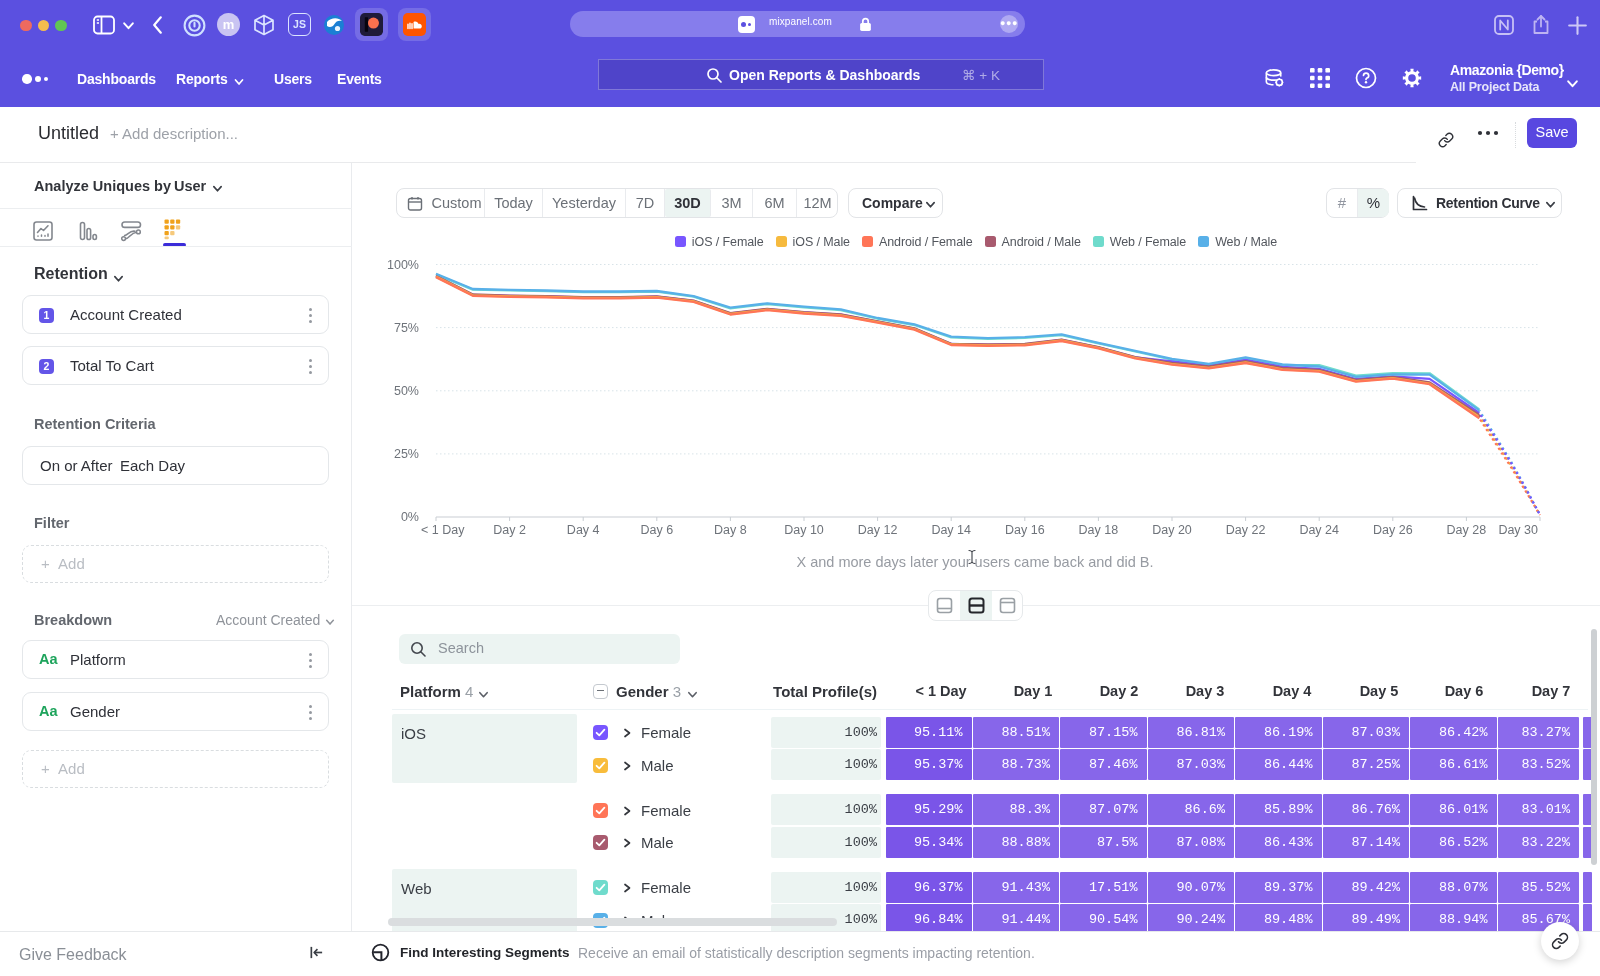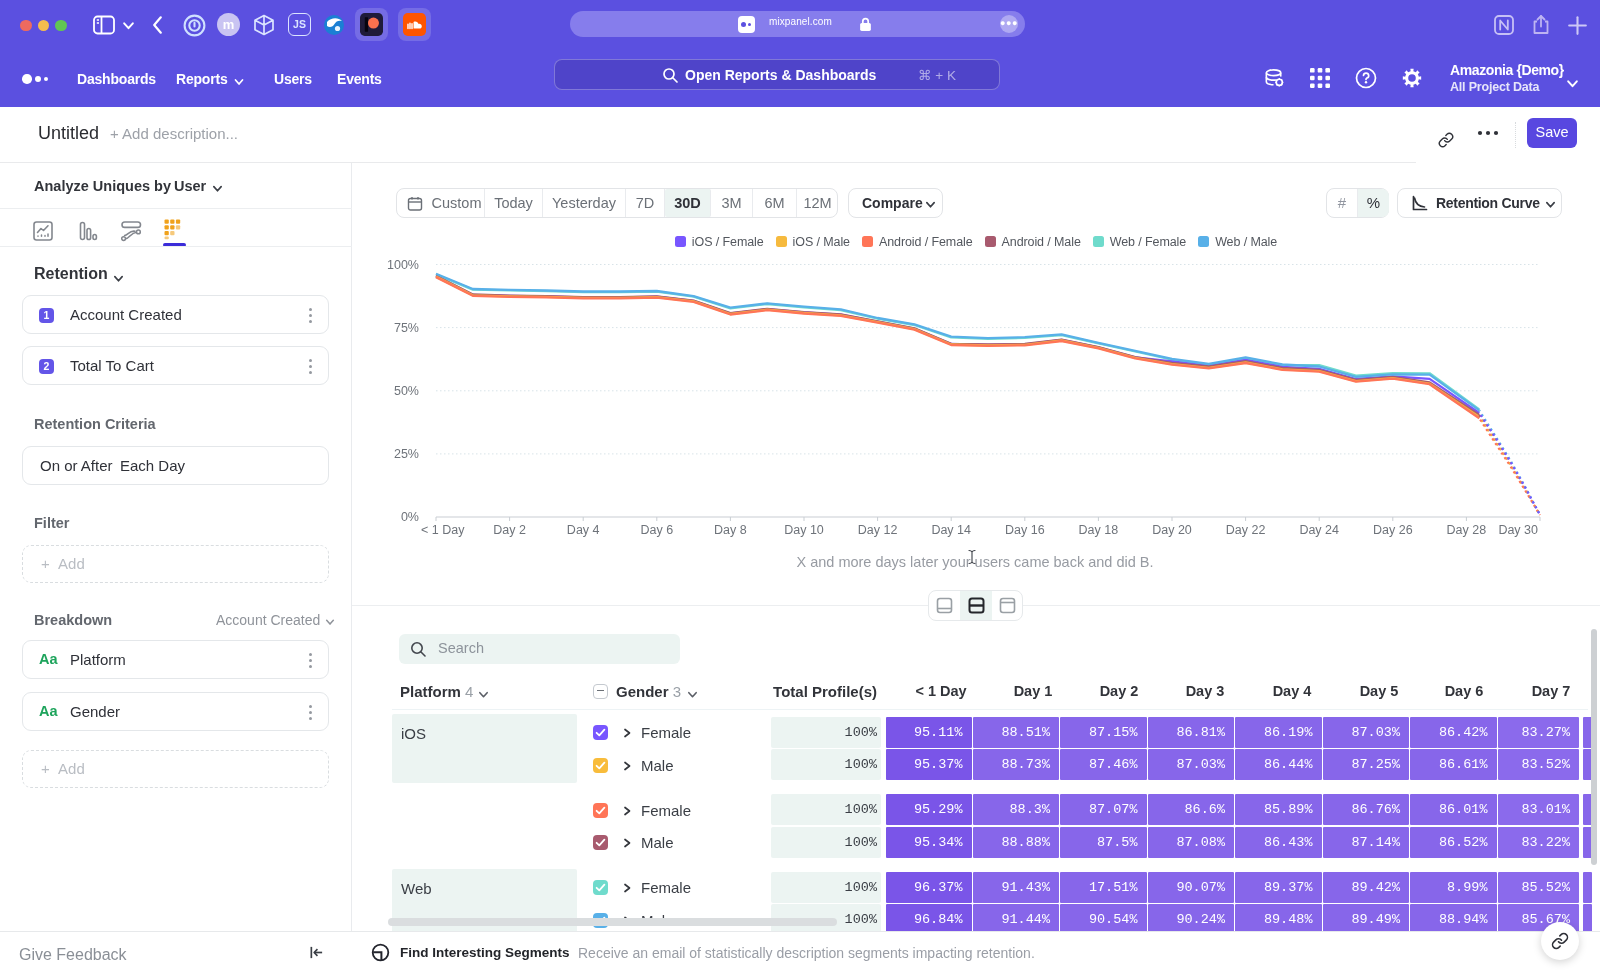--- a/index.html
+++ b/index.html
@@ -11,21 +11,21 @@
 #addr{position:absolute;left:570px;top:11px;width:455px;height:26px;background:#867dec;border-radius:13px;color:#fff}
 #addr .fav{position:absolute;left:168px;top:4.5px;width:17px;height:17px;background:#fff;border-radius:4px}
 #addr .fav i{position:absolute;border-radius:50%;background:#5b50e0}
 #addr .host{position:absolute;left:199px;top:5px;font-size:10px;font-weight:400;letter-spacing:.1px}
 #addr .dots{position:absolute;right:7px;top:4px;width:18px;height:18px;border-radius:50%;background:rgba(255,255,255,.34);text-align:center;font-size:9px;line-height:17px;color:#fff;letter-spacing:.5px}
 .cicon{position:absolute;top:13px}
 .extbg{position:absolute;top:8px;width:33px;height:33px;border-radius:8px;background:rgba(255,255,255,.16)}
 
 #nav{position:absolute;left:0;top:50px;width:1600px;height:57px;color:#fff}
 .navlink{position:absolute;top:21px;font-size:14px;font-weight:600;color:#fff;letter-spacing:-.2px}
-#srch{position:absolute;left:554px;top:9px;width:446px;height:31px;background:#4f44c9;border:1px solid rgba(255,255,255,.28);border-radius:8px;color:#fff}
+#srch{position:absolute;left:598px;top:9px;width:446px;height:31px;background:#4f44c9;border:1px solid rgba(255,255,255,.28);border-radius:0;color:#fff}
 #srch .lab{position:absolute;left:130px;top:7px;font-size:14px;font-weight:600}
 #srch .kbd{position:absolute;left:363px;top:7px;font-size:13.5px;color:rgba(255,255,255,.55)}
 #acct{position:absolute;left:1450px;top:12px;text-align:left;color:#fff}
 #acct .l1{font-size:14px;font-weight:700;letter-spacing:-.4px}
 #acct .l2{font-size:12.5px;font-weight:600;opacity:.85;margin-top:2px;letter-spacing:-.2px}
 
 #titlerow{position:absolute;left:0;top:107px;width:1416px;height:56px;background:#fff;border-bottom:1px solid #e9eaec}
 #titlerow .t{position:absolute;left:38px;top:16px;font-size:18px;font-weight:500;color:#2b2c31}
 #titlerow .d{position:absolute;left:110px;top:18px;font-size:15px;color:#9da1a8}
 #saveb{position:absolute;left:1527px;top:11px;width:50px;height:30px;background:#5847e0;border-radius:6px;color:#fff;font-size:14.5px;text-align:center;line-height:29px}
@@ -552,21 +552,21 @@
       <path d="M3 1.5 L7.5 5 L3 8.5" fill="none" stroke="#34373d" stroke-width="1.7" stroke-linecap="round" stroke-linejoin="round"></path>
     </svg>
 <div class="gname" style="left:641px;top:879.0px">Female</div>
 <div class="tcell" style="left:771px;top:871.5px;width:110px;height:31px">100%</div>
 <div class="dcell" style="left:885.5px;top:871.5px;width:86.0px;height:31px;background:#7a55e8">96.37%</div>
 <div class="dcell" style="left:972.5px;top:871.5px;width:86.5px;height:31px;background:#8766ea">91.43%</div>
 <div class="dcell" style="left:1060.0px;top:871.5px;width:86.5px;height:31px;background:#8766ea">17.51%</div>
 <div class="dcell" style="left:1147.5px;top:871.5px;width:86.5px;height:31px;background:#8766ea">90.07%</div>
 <div class="dcell" style="left:1235.0px;top:871.5px;width:86.5px;height:31px;background:#8766ea">89.37%</div>
 <div class="dcell" style="left:1322.5px;top:871.5px;width:86.5px;height:31px;background:#8766ea">89.42%</div>
-<div class="dcell" style="left:1410.0px;top:871.5px;width:86.5px;height:31px;background:#8766ea">8.99%</div>
+<div class="dcell" style="left:1410.0px;top:871.5px;width:86.5px;height:31px;background:#8766ea">88.07%</div>
 <div class="dcell" style="left:1497.5px;top:871.5px;width:81.5px;height:31px;background:#8b6aec">85.52%</div>
 <div class="dcell" style="left:1583px;top:871.5px;width:8px;height:31px;background:#8766ea"></div>
 <div class="cb" style="left:593px;top:912.5px;background:#58b0e8"><svg width="15" height="15" viewBox="0 0 15 15">
         <path d="M3.6 7.8 L6.3 10.3 L11.4 4.7" fill="none" stroke="#fff" stroke-width="1.8" stroke-linecap="round" stroke-linejoin="round"></path>
       </svg></div>
 <svg class="chev" style="left:622px;top:915.5px" width="10" height="10" viewBox="0 0 10 10">
       <path d="M3 1.5 L7.5 5 L3 8.5" fill="none" stroke="#34373d" stroke-width="1.7" stroke-linecap="round" stroke-linejoin="round"></path>
     </svg>
 <div class="gname" style="left:641px;top:911.5px">Male</div>
 <div class="tcell" style="left:771px;top:904.0px;width:110px;height:31px">100%</div>

